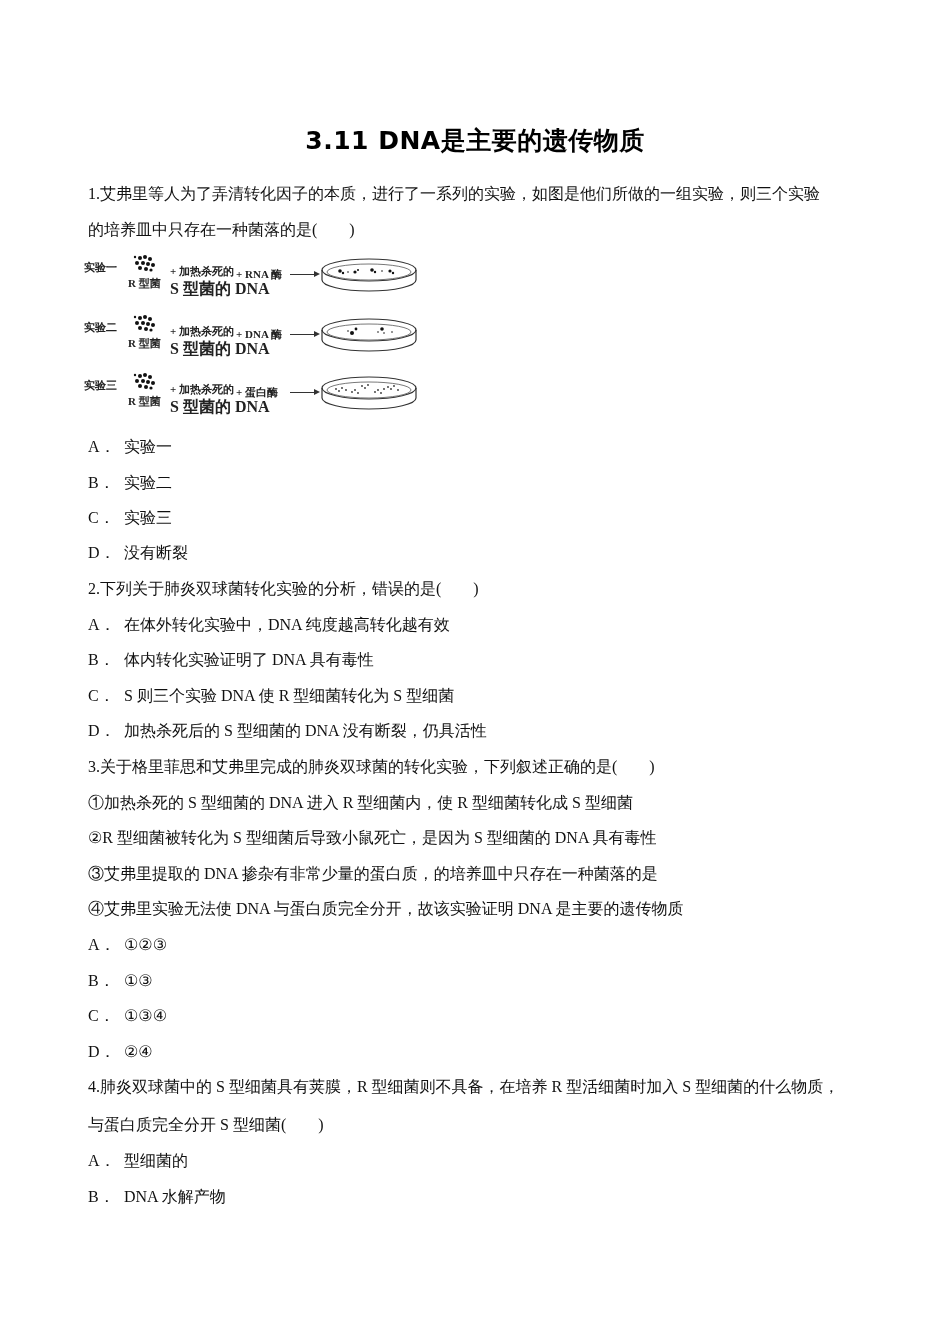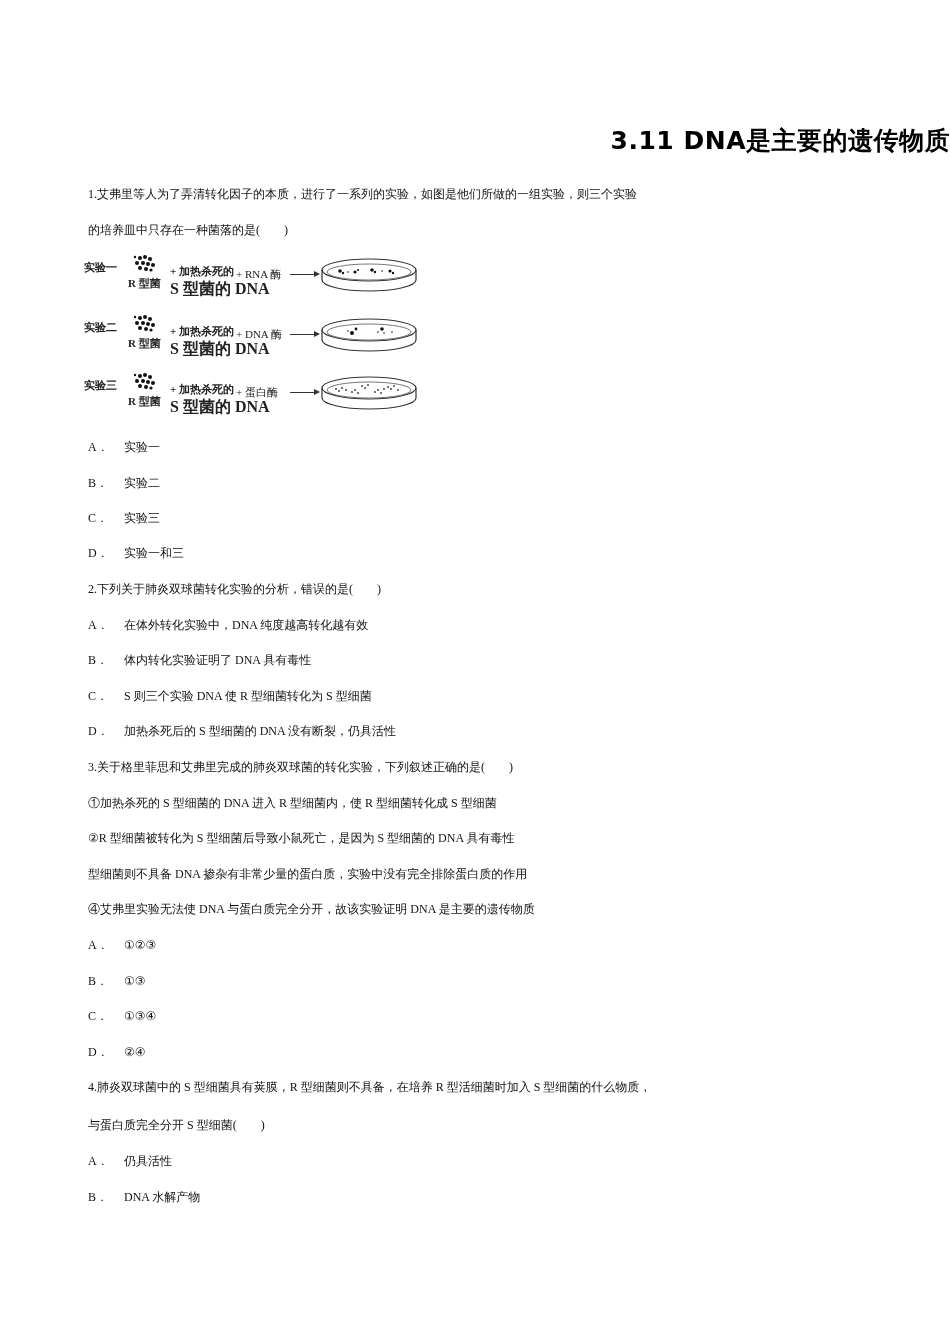--- a/index.html
+++ b/index.html
@@ -1,30 +1,30 @@
 <!DOCTYPE html>
 <html><head>
   <meta charset="utf-8">
   <style>
     html, body { margin: 0; padding: 0; background: #ffffff; }
     body { width: 950px; height: 1344px; position: relative; overflow: hidden;
            font-family: "Liberation Serif", "DejaVu Serif", serif; color: #111; }
-    .title { position: absolute; top: 124px; left: 0; width: 950px; text-align: right;
+    .title { position: absolute; top: 124px; left: 0; width: 950px; text-align: center;
              font-family: "DejaVu Sans", sans-serif; font-weight: bold; font-size: 25px;
              letter-spacing: 0.5px; color: #000; }
-    .line { position: absolute; left: 88px; font-size: 12px; line-height: 20px; white-space: nowrap; }
+    .line { position: absolute; left: 88px; font-size: 16px; line-height: 20px; white-space: nowrap; }
     .opt-letter { display: inline-block; width: 36px; }
     .figure { position: absolute; left: 84px; top: 252px; width: 336px; height: 168px; }
     .exp-row { position: absolute; left: 0; width: 336px; height: 50px; }
     .exp-label { position: absolute; left: 0; top: 8px; font-size: 11px; font-weight: bold; color: #222; }
     .cells { position: absolute; left: 48px; top: 2px; width: 26px; height: 20px; }
     .r-label { position: absolute; left: 44px; top: 24px; font-size: 11px; font-weight: bold; color: #222; }
     .plus1 { position: absolute; left: 86px; top: 12px; font-size: 11px; font-weight: bold; color: #222; }
     .plus1b { position: absolute; left: 86px; top: 27px; font-size: 16px; font-weight: bold; color: #222; }
-    .enzyme { position: absolute; left: 152px; top: 15px; font-size: 11px; font-weight: normal; color: #222; }
+    .enzyme { position: absolute; left: 152px; top: 15px; font-size: 11px; font-weight: bold; color: #222; }
     .arrow { position: absolute; left: 206px; top: 22px; width: 28px; height: 1px; background: #333; }
     .arrow::after { content: ""; position: absolute; right: -2px; top: -3px; border-left: 6px solid #333;
                     border-top: 3.5px solid transparent; border-bottom: 3.5px solid transparent; }
     .dish { position: absolute; left: 236px; top: 4px; width: 98px; height: 38px; }
   </style>
 </head>
 <body>
 
 <div class="title">3.11 DNA是主要的遗传物质</div>
 
@@ -165,55 +165,55 @@
 <div class="line" style="top:437px">
   <span class="opt-letter">A．</span><span>实验一</span>
 </div>
 <div class="line" style="top:473px">
   <span class="opt-letter">B．</span><span>实验二</span>
 </div>
 <div class="line" style="top:508px">
   <span class="opt-letter">C．</span><span>实验三</span>
 </div>
 <div class="line" style="top:543px">
-  <span class="opt-letter">D．</span><span>实验一和三</span>
+  <span class="opt-letter">D．</span><span>没有断裂</span>
 </div>
 
 <div class="line" style="top:579px">2.下列关于肺炎双球菌转化实验的分析，错误的是(　　)</div>
 <div class="line" style="top:615px">
   <span class="opt-letter">A．</span><span>在体外转化实验中，DNA 纯度越高转化越有效</span>
 </div>
 <div class="line" style="top:650px">
   <span class="opt-letter">B．</span><span>体内转化实验证明了 DNA 具有毒性</span>
 </div>
 <div class="line" style="top:686px">
   <span class="opt-letter">C．</span><span>S 则三个实验 DNA 使 R 型细菌转化为 S 型细菌</span>
 </div>
 <div class="line" style="top:721px">
   <span class="opt-letter">D．</span><span>加热杀死后的 S 型细菌的 DNA 没有断裂，仍具活性</span>
 </div>
 
 <div class="line" style="top:757px">3.关于格里菲思和艾弗里完成的肺炎双球菌的转化实验，下列叙述正确的是(　　)</div>
 <div class="line" style="top:793px">①加热杀死的 S 型细菌的 DNA 进入 R 型细菌内，使 R 型细菌转化成 S 型细菌</div>
 <div class="line" style="top:828px">②R 型细菌被转化为 S 型细菌后导致小鼠死亡，是因为 S 型细菌的 DNA 具有毒性</div>
-<div class="line" style="top:864px">型细菌则不具备 DNA 掺杂有非常少量的蛋白质，实验中没有完全排除蛋白质的作用</div>
+<div class="line" style="top:864px">③艾弗里提取的 DNA 掺杂有非常少量的蛋白质，的培养皿中只存在一种菌落的是</div>
 <div class="line" style="top:899px">④艾弗里实验无法使 DNA 与蛋白质完全分开，故该实验证明 DNA 是主要的遗传物质</div>
 <div class="line" style="top:935px">
   <span class="opt-letter">A．</span><span>①②③</span>
 </div>
 <div class="line" style="top:971px">
   <span class="opt-letter">B．</span><span>①③</span>
 </div>
 <div class="line" style="top:1006px">
   <span class="opt-letter">C．</span><span>①③④</span>
 </div>
 <div class="line" style="top:1042px">
   <span class="opt-letter">D．</span><span>②④</span>
 </div>
 
 <div class="line" style="top:1077px">4.肺炎双球菌中的 S 型细菌具有荚膜，R 型细菌则不具备，在培养 R 型活细菌时加入 S 型细菌的什么物质，</div>
 <div class="line" style="top:1115px">与蛋白质完全分开 S 型细菌(　　)</div>
 <div class="line" style="top:1151px">
-  <span class="opt-letter">A．</span><span>仍具活性</span>
+  <span class="opt-letter">A．</span><span>型细菌的</span>
 </div>
 <div class="line" style="top:1187px">
   <span class="opt-letter">B．</span><span>DNA 水解产物</span>
 </div>
 
 </body></html>

